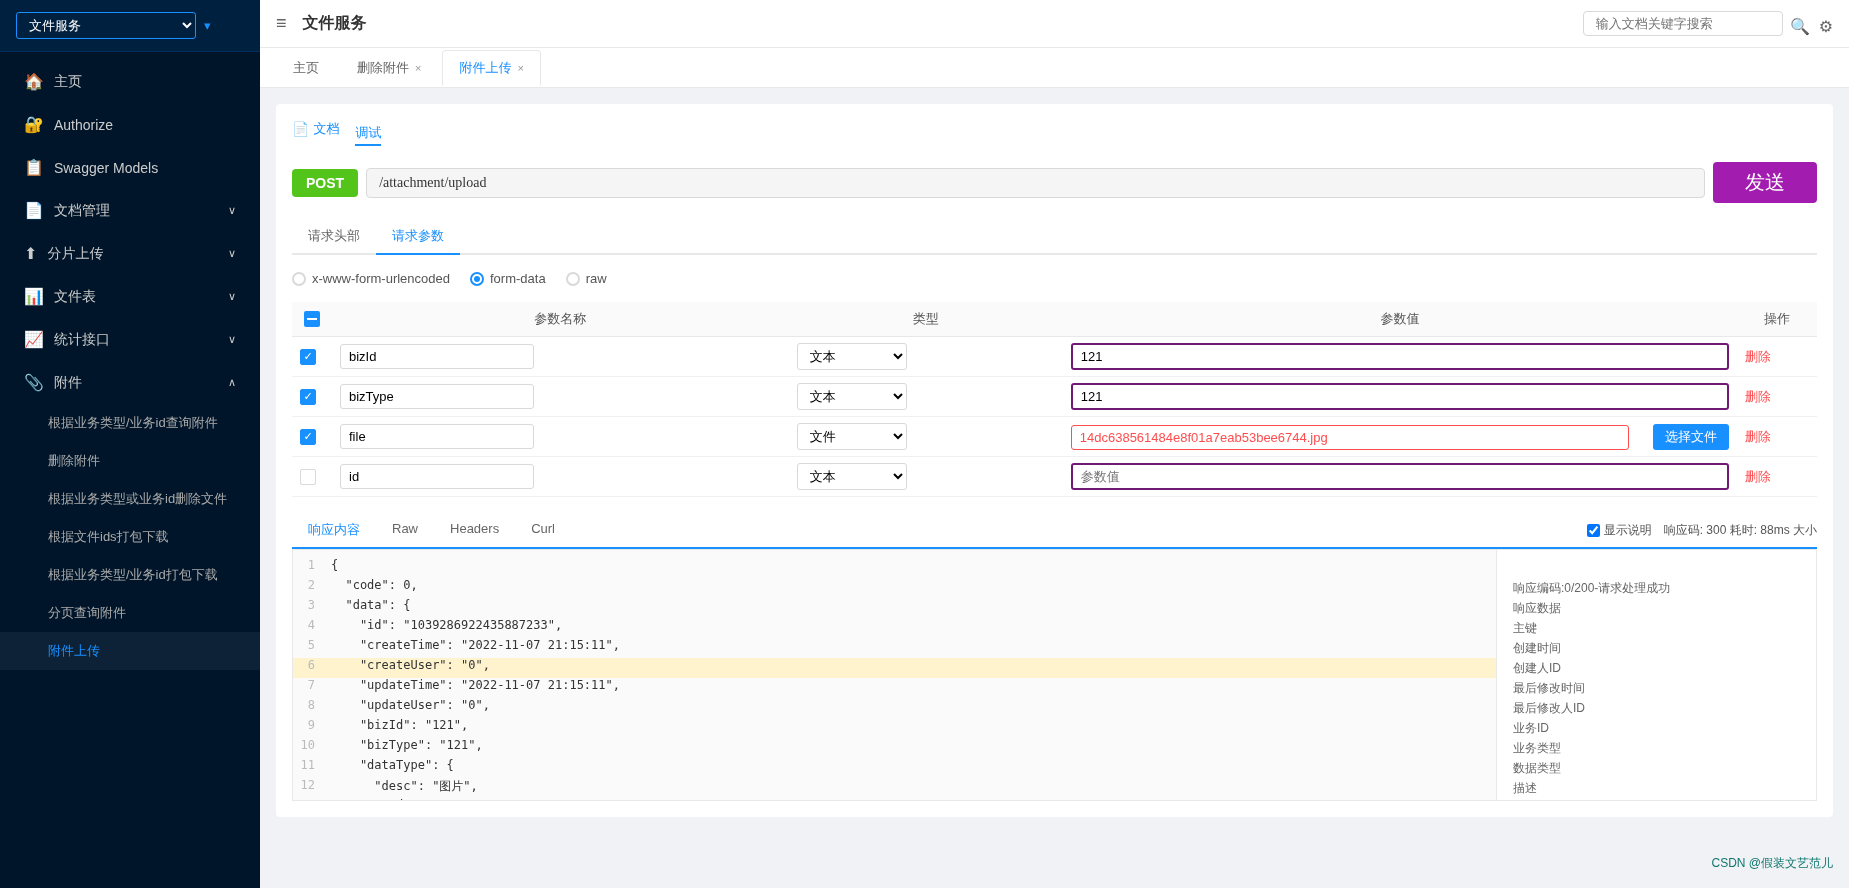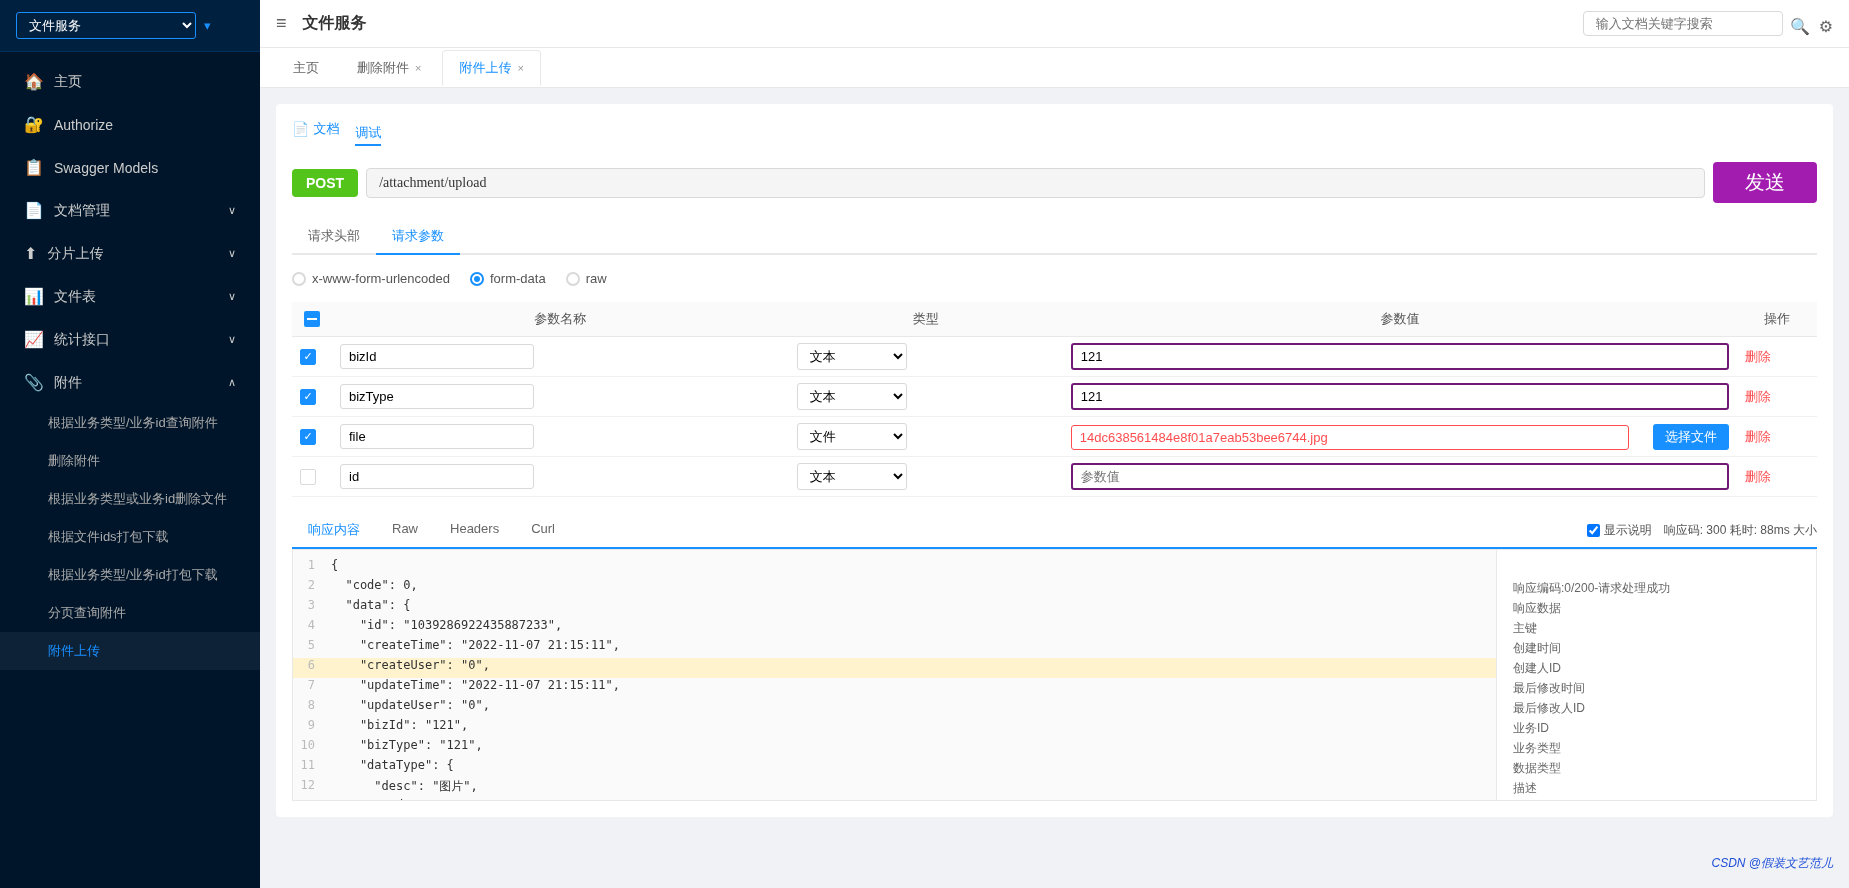--- a/index.html
+++ b/index.html
@@ -83,21 +83,21 @@
 
     
     .response-area { display: flex; background: #fff; border: 1px solid #e8e8e8; }
     .code-panel { flex: 1; padding: 8px 0; background: #fafafa; font-family: monospace; font-size: 12px; overflow-y: auto; max-height: 250px; }
     .code-line { display: flex; min-height: 20px; }
     .line-num { width: 30px; text-align: right; padding-right: 8px; color: #bbb; user-select: none; flex-shrink: 0; }
     .line-content { flex: 1; padding: 0 8px; color: #333; white-space: pre; }
     .line-highlight { background: #fff3cd; }
     .desc-panel { width: 320px; border-left: 1px solid #e8e8e8; padding: 8px 12px; font-size: 12px; color: #555; overflow-y: auto; max-height: 250px; }
     .desc-line { min-height: 20px; line-height: 20px; padding: 0 4px; color: #666; }
-    .watermark { position: fixed; bottom: 16px; right: 16px; color: #1d4ed8; font-size: 12px; font-style: italic; }
+    .watermark { position: fixed; bottom: 16px; right: 16px; color: #0f766e; font-size: 12px; }
   </style>
 </head>
 <body>
 
 <div class="sidebar">
   <div class="sidebar-header">
     <select>
       <option>文件服务</option>
     </select>
     <span style="margin-left:8px;color:#1890ff;cursor:pointer;">▾</span>

